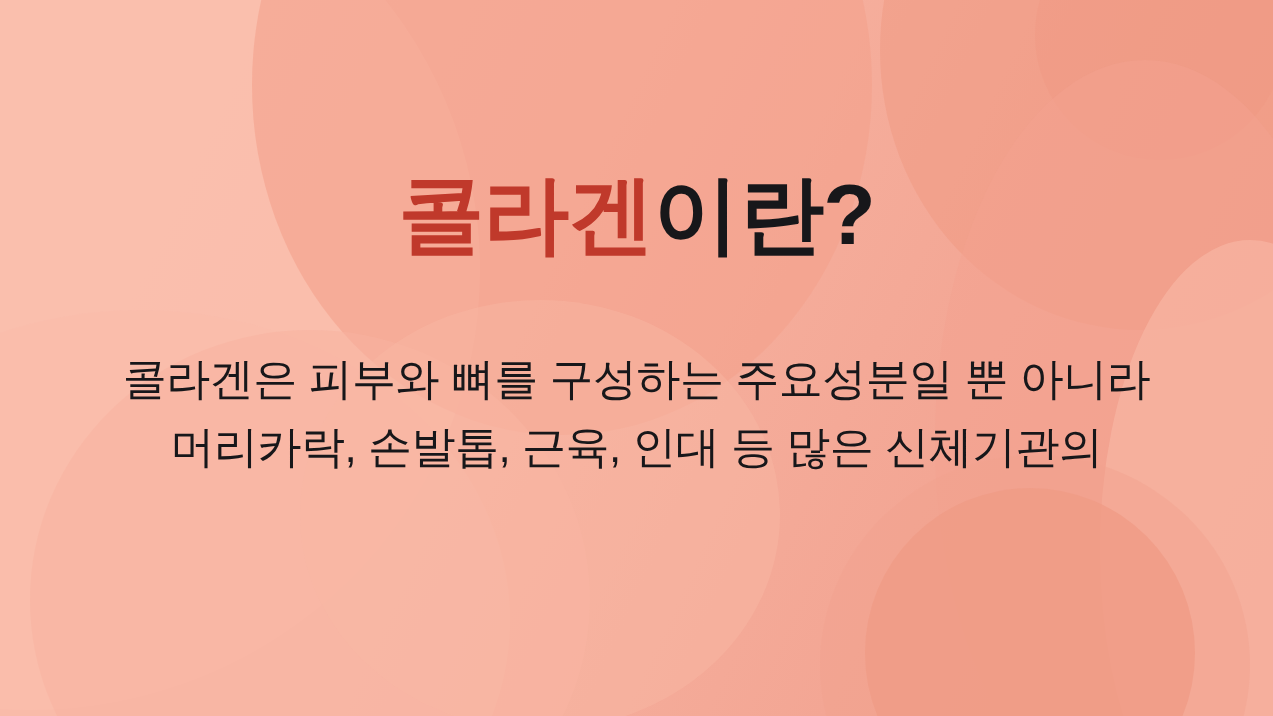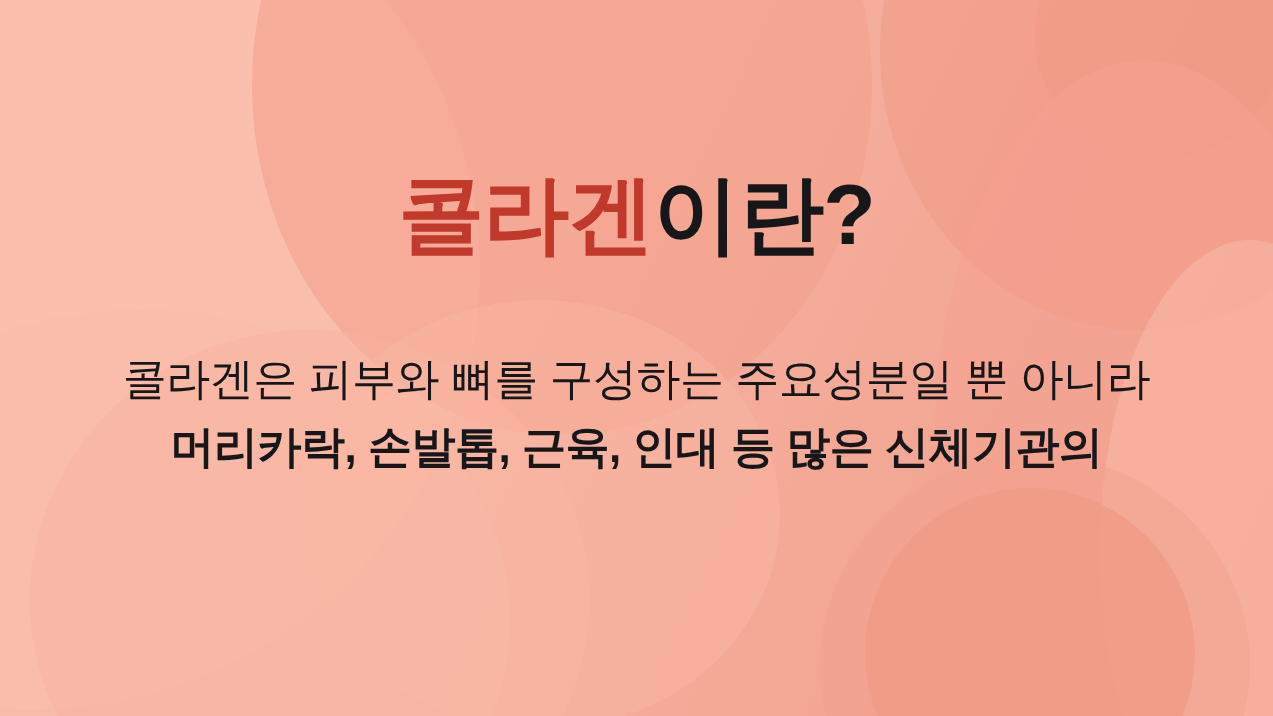--- a/index.html
+++ b/index.html
@@ -184,21 +184,21 @@
   }
 
   .body-line {
     font-size: 44px;
     line-height: 68px;
     letter-spacing: -0.5px;
     white-space: nowrap;
   }
 
   .w-regular { font-weight: 400; }
-  .w-bold    { font-weight: 700; }
+  .w-bold    { font-weight: 400; }
 </style>
 </head>
 <body>
 
 <div class="slide">
 
   <div class="bg-layer">
     <div class="bg-base"></div>
     <div class="blob blob-c"></div>
     <div class="blob blob-a"></div>

